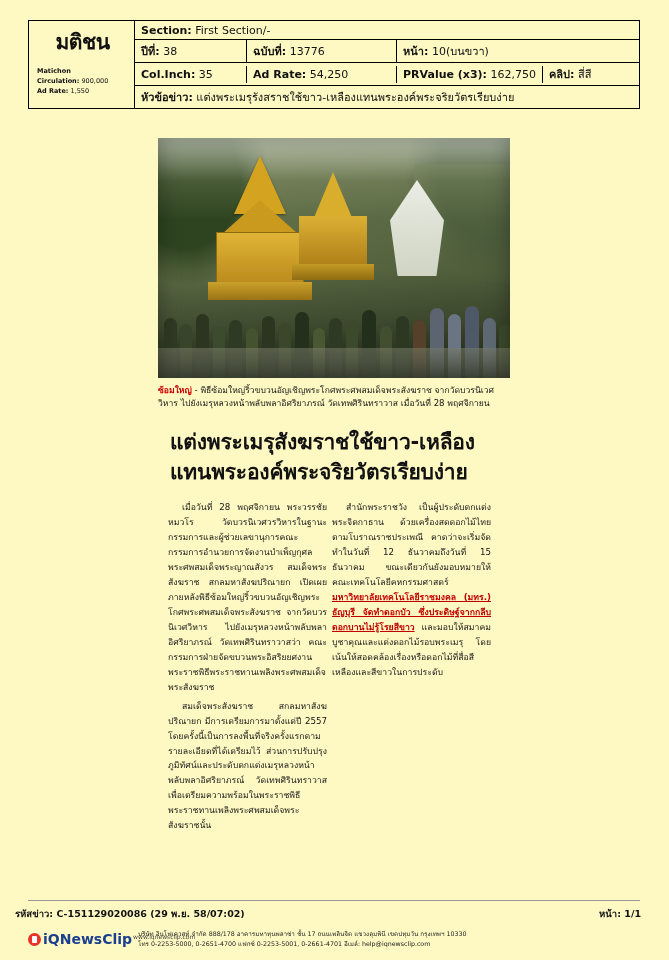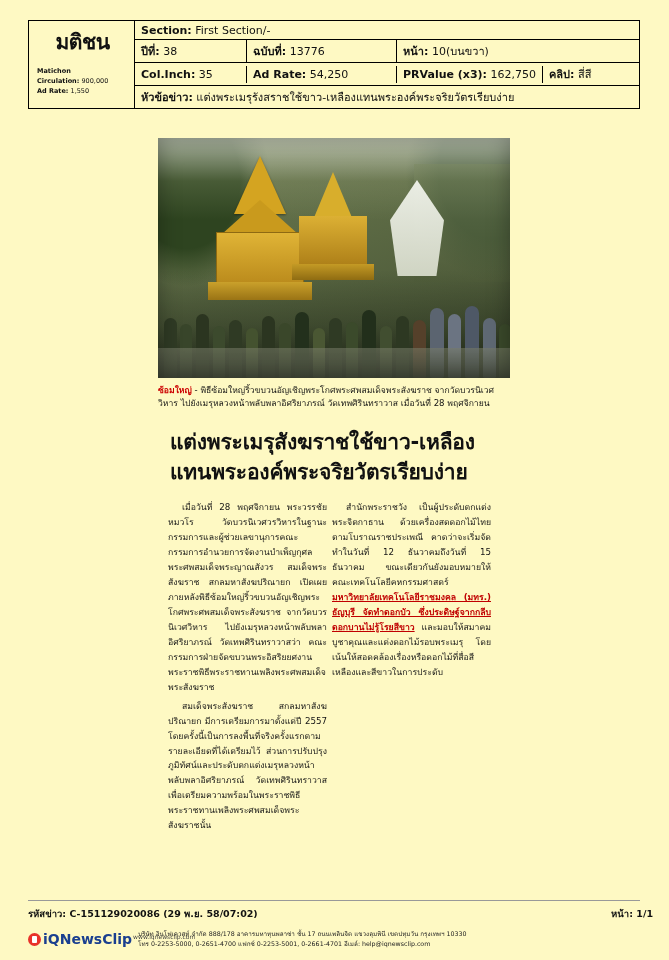--- a/index.html
+++ b/index.html
@@ -278,29 +278,29 @@
   
   .foot-rule {
     position: absolute;
     left: 28px;
     top: 900px;
     width: 612px;
     border-top: 1px solid #999;
   }
   .news-code {
     position: absolute;
-    left: 28px;
+    left: 15px;
     top: 906px;
     font-size: 9.5px;
     font-weight: bold;
     color: #111;
   }
   .page-no {
     position: absolute;
-    right: 16px;
+    right: 28px;
     top: 906px;
     font-size: 9.5px;
     font-weight: bold;
     color: #111;
   }
   .footer-box {
     position: absolute;
     left: 28px;
     top: 924px;
     width: 612px;

